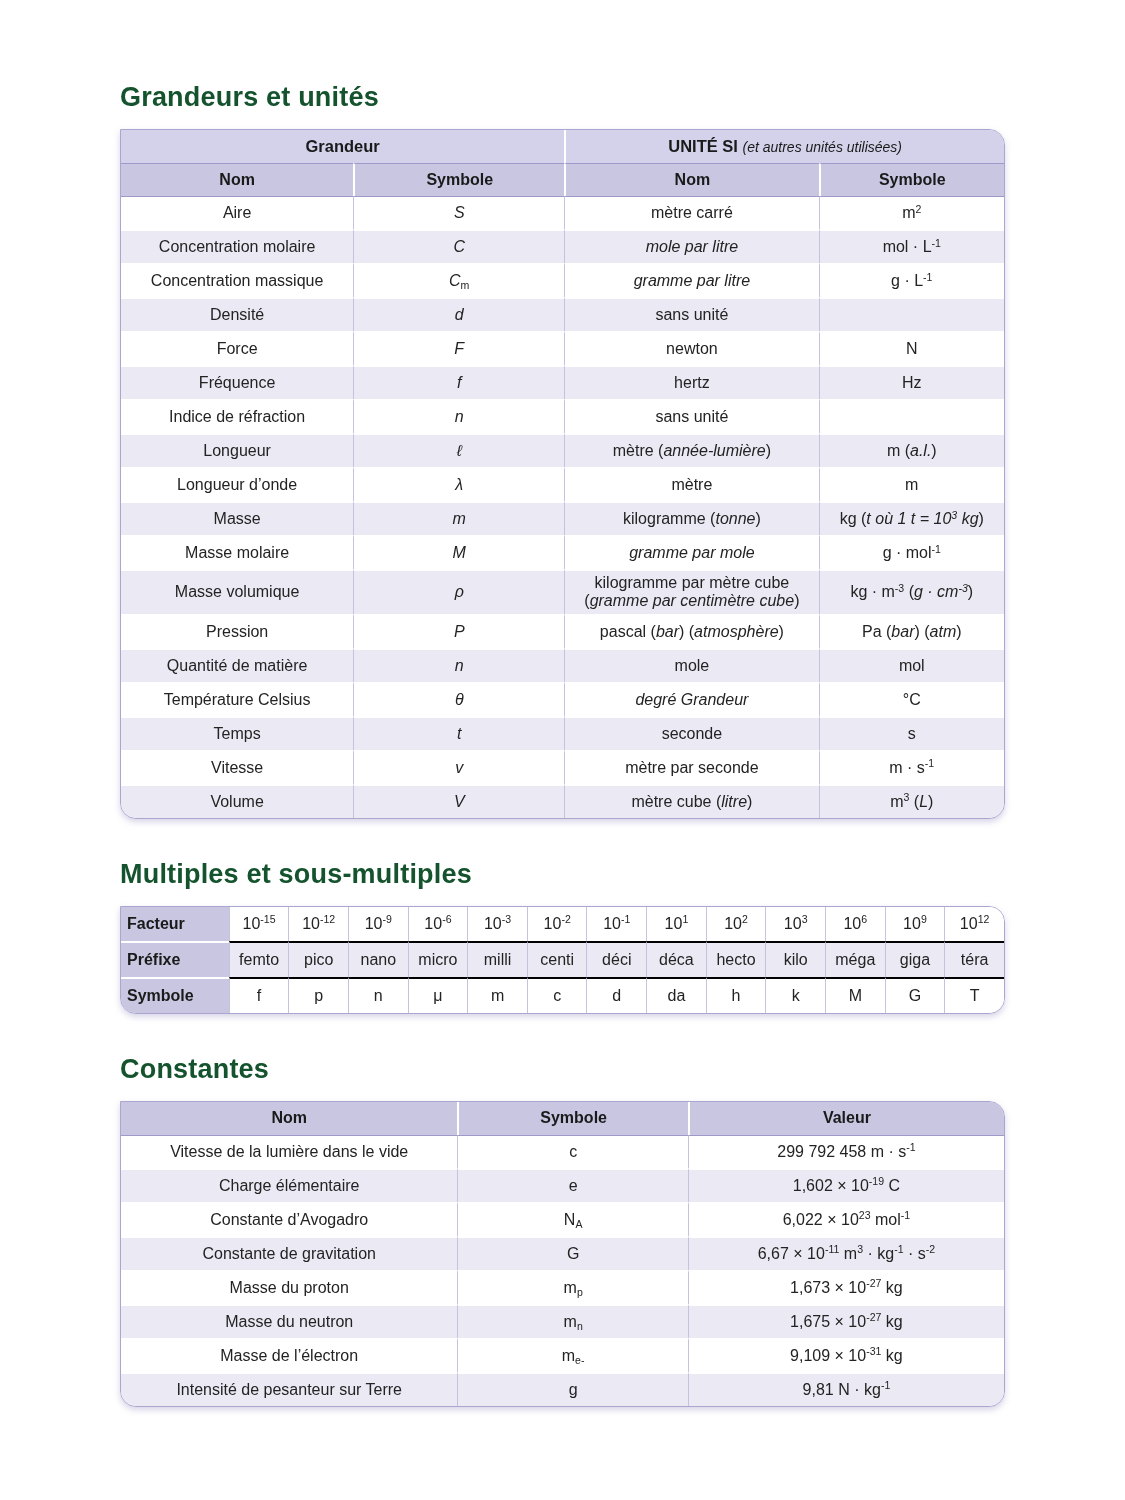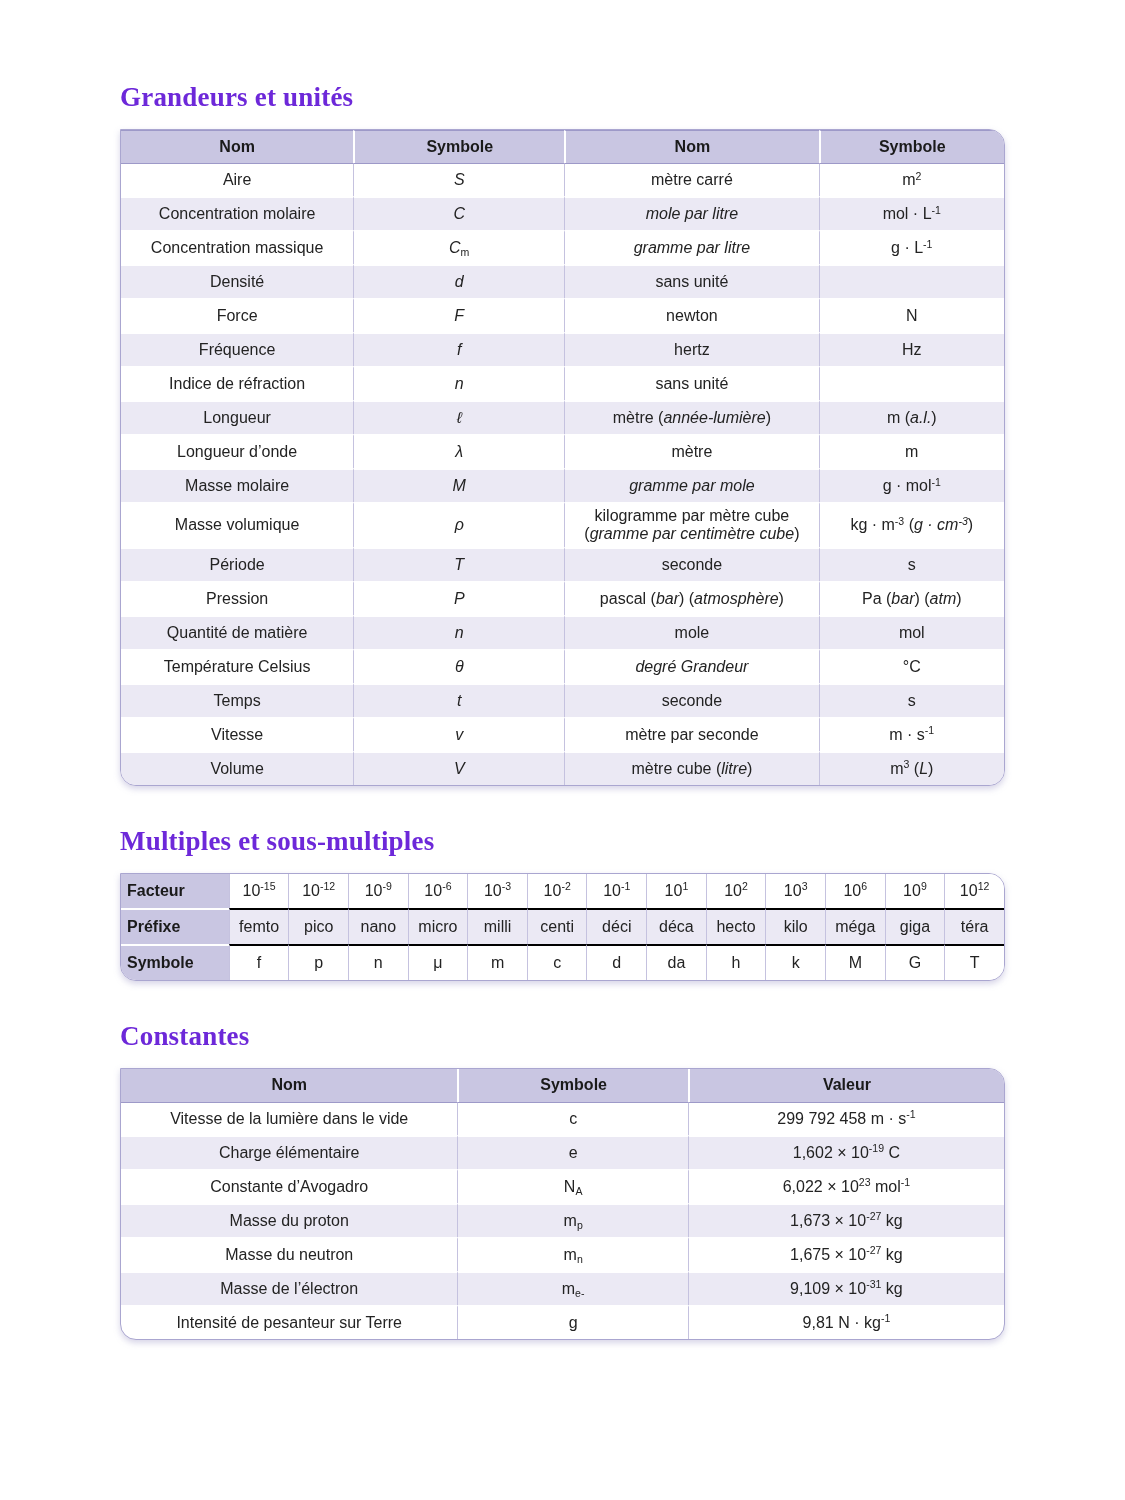--- a/index.html
+++ b/index.html
@@ -1,18 +1,18 @@
 <!DOCTYPE html>
 <html><head>
 <meta charset="utf-8">
 <style>
   html,body{margin:0;padding:0;background:#ffffff;}
   body{width:1125px;height:1500px;font-family:"Liberation Sans","DejaVu Sans",sans-serif;color:#232323;overflow:hidden;}
   .page{box-sizing:border-box;width:1125px;min-height:1500px;padding:82px 120px 0 120px;}
-  h1{font-size:27px;font-weight:bold;color:#6d28d9;margin:0 0 16px 0;letter-spacing:.2px;font-family:Liberation Serif, serif;}
+  h1{font-size:27px;font-weight:bold;color:#14532d;margin:0 0 16px 0;letter-spacing:.2px;}
   .section{margin:0 0 0 0;}
   .gap1{margin-top:40px;}
   .tbl-wrap{border:1.5px solid #aaa6d0;border-radius:0 16px 16px 16px;overflow:hidden;
             box-shadow:0 3px 6px rgba(140,135,190,.35);background:#fff;}
   table{width:100%;border-collapse:separate;border-spacing:0;table-layout:fixed;}
   th,td{padding:3px 6px;text-align:center;vertical-align:middle;font-size:16px;line-height:1.15;
         overflow:hidden;}
   th{font-weight:bold;color:#1a1a1a;}
   
   tr.group th{background:#d4d2ea;height:27px;font-size:16.5px;}
@@ -47,20 +47,29 @@
     <h1>Grandeurs et unités</h1>
     <div class="tbl-wrap">
       <table>
         <colgroup>
           <col style="width:26.3%">
             <col style="width:23.9%">
             <col style="width:28.8%">
             <col style="width:21.0%">
         </colgroup>
         <thead>
+          <tr class="group">
+            <th colspan="2">
+              <span>Grandeur</span>
+            </th>
+            <th colspan="2">
+              <span>UNITÉ SI</span>
+              <span class="hdr-note">(et autres unités utilisées)</span>
+            </th>
+          </tr>
           <tr class="sub">
             <th>Nom</th>
             <th>Symbole</th>
             <th>Nom</th>
             <th>Symbole</th>
           </tr>
         </thead>
         <tbody id="t1-body">
             <tr>
               <td>Aire</td>
@@ -110,36 +119,36 @@
               <td>mètre (<i>année-lumière</i>)</td>
               <td>m (<i>a.l.</i>)</td>
             </tr>
             <tr>
               <td>Longueur d’onde</td>
               <td><i>λ</i></td>
               <td>mètre</td>
               <td>m</td>
             </tr>
             <tr>
+              <td>Masse</td>
+              <td><i>m</i></td>
+              <td>kilogramme (<i>tonne</i>)</td>
+              <td>kg (<i>t où 1 t = 10<sup>3</sup> kg</i>)</td>
+            </tr>
+            <tr>
               <td>Masse molaire</td>
               <td><i>M</i></td>
               <td><i>gramme par mole</i></td>
               <td>g · mol<sup>-1</sup></td>
             </tr>
             <tr>
               <td>Masse volumique</td>
               <td><i>ρ</i></td>
               <td>kilogramme par mètre cube<br>(<i>gramme par centimètre cube</i>)</td>
               <td>kg · m<sup>-3</sup> (<i>g · cm<sup>-3</sup></i>)</td>
-            </tr>
-            <tr>
-              <td>Période</td>
-              <td><i>T</i></td>
-              <td>seconde</td>
-              <td>s</td>
             </tr>
             <tr>
               <td>Pression</td>
               <td><i>P</i></td>
               <td>pascal (<i>bar</i>) (<i>atmosphère</i>)</td>
               <td>Pa (<i>bar</i>) (<i>atm</i>)</td>
             </tr>
             <tr>
               <td>Quantité de matière</td>
               <td><i>n</i></td>
@@ -275,20 +284,25 @@
               <td>Charge élémentaire</td>
               <td>e</td>
               <td>1,602 × 10<sup>-19</sup> C</td>
             </tr>
             <tr>
               <td>Constante d’Avogadro</td>
               <td>N<sub>A</sub></td>
               <td>6,022 × 10<sup>23</sup> mol<sup>-1</sup></td>
             </tr>
             <tr>
+              <td>Constante de gravitation</td>
+              <td>G</td>
+              <td>6,67 × 10<sup>-11</sup> m<sup>3</sup> · kg<sup>-1</sup> · s<sup>-2</sup></td>
+            </tr>
+            <tr>
               <td>Masse du proton</td>
               <td>m<sub>p</sub></td>
               <td>1,673 × 10<sup>-27</sup> kg</td>
             </tr>
             <tr>
               <td>Masse du neutron</td>
               <td>m<sub>n</sub></td>
               <td>1,675 × 10<sup>-27</sup> kg</td>
             </tr>
             <tr>

